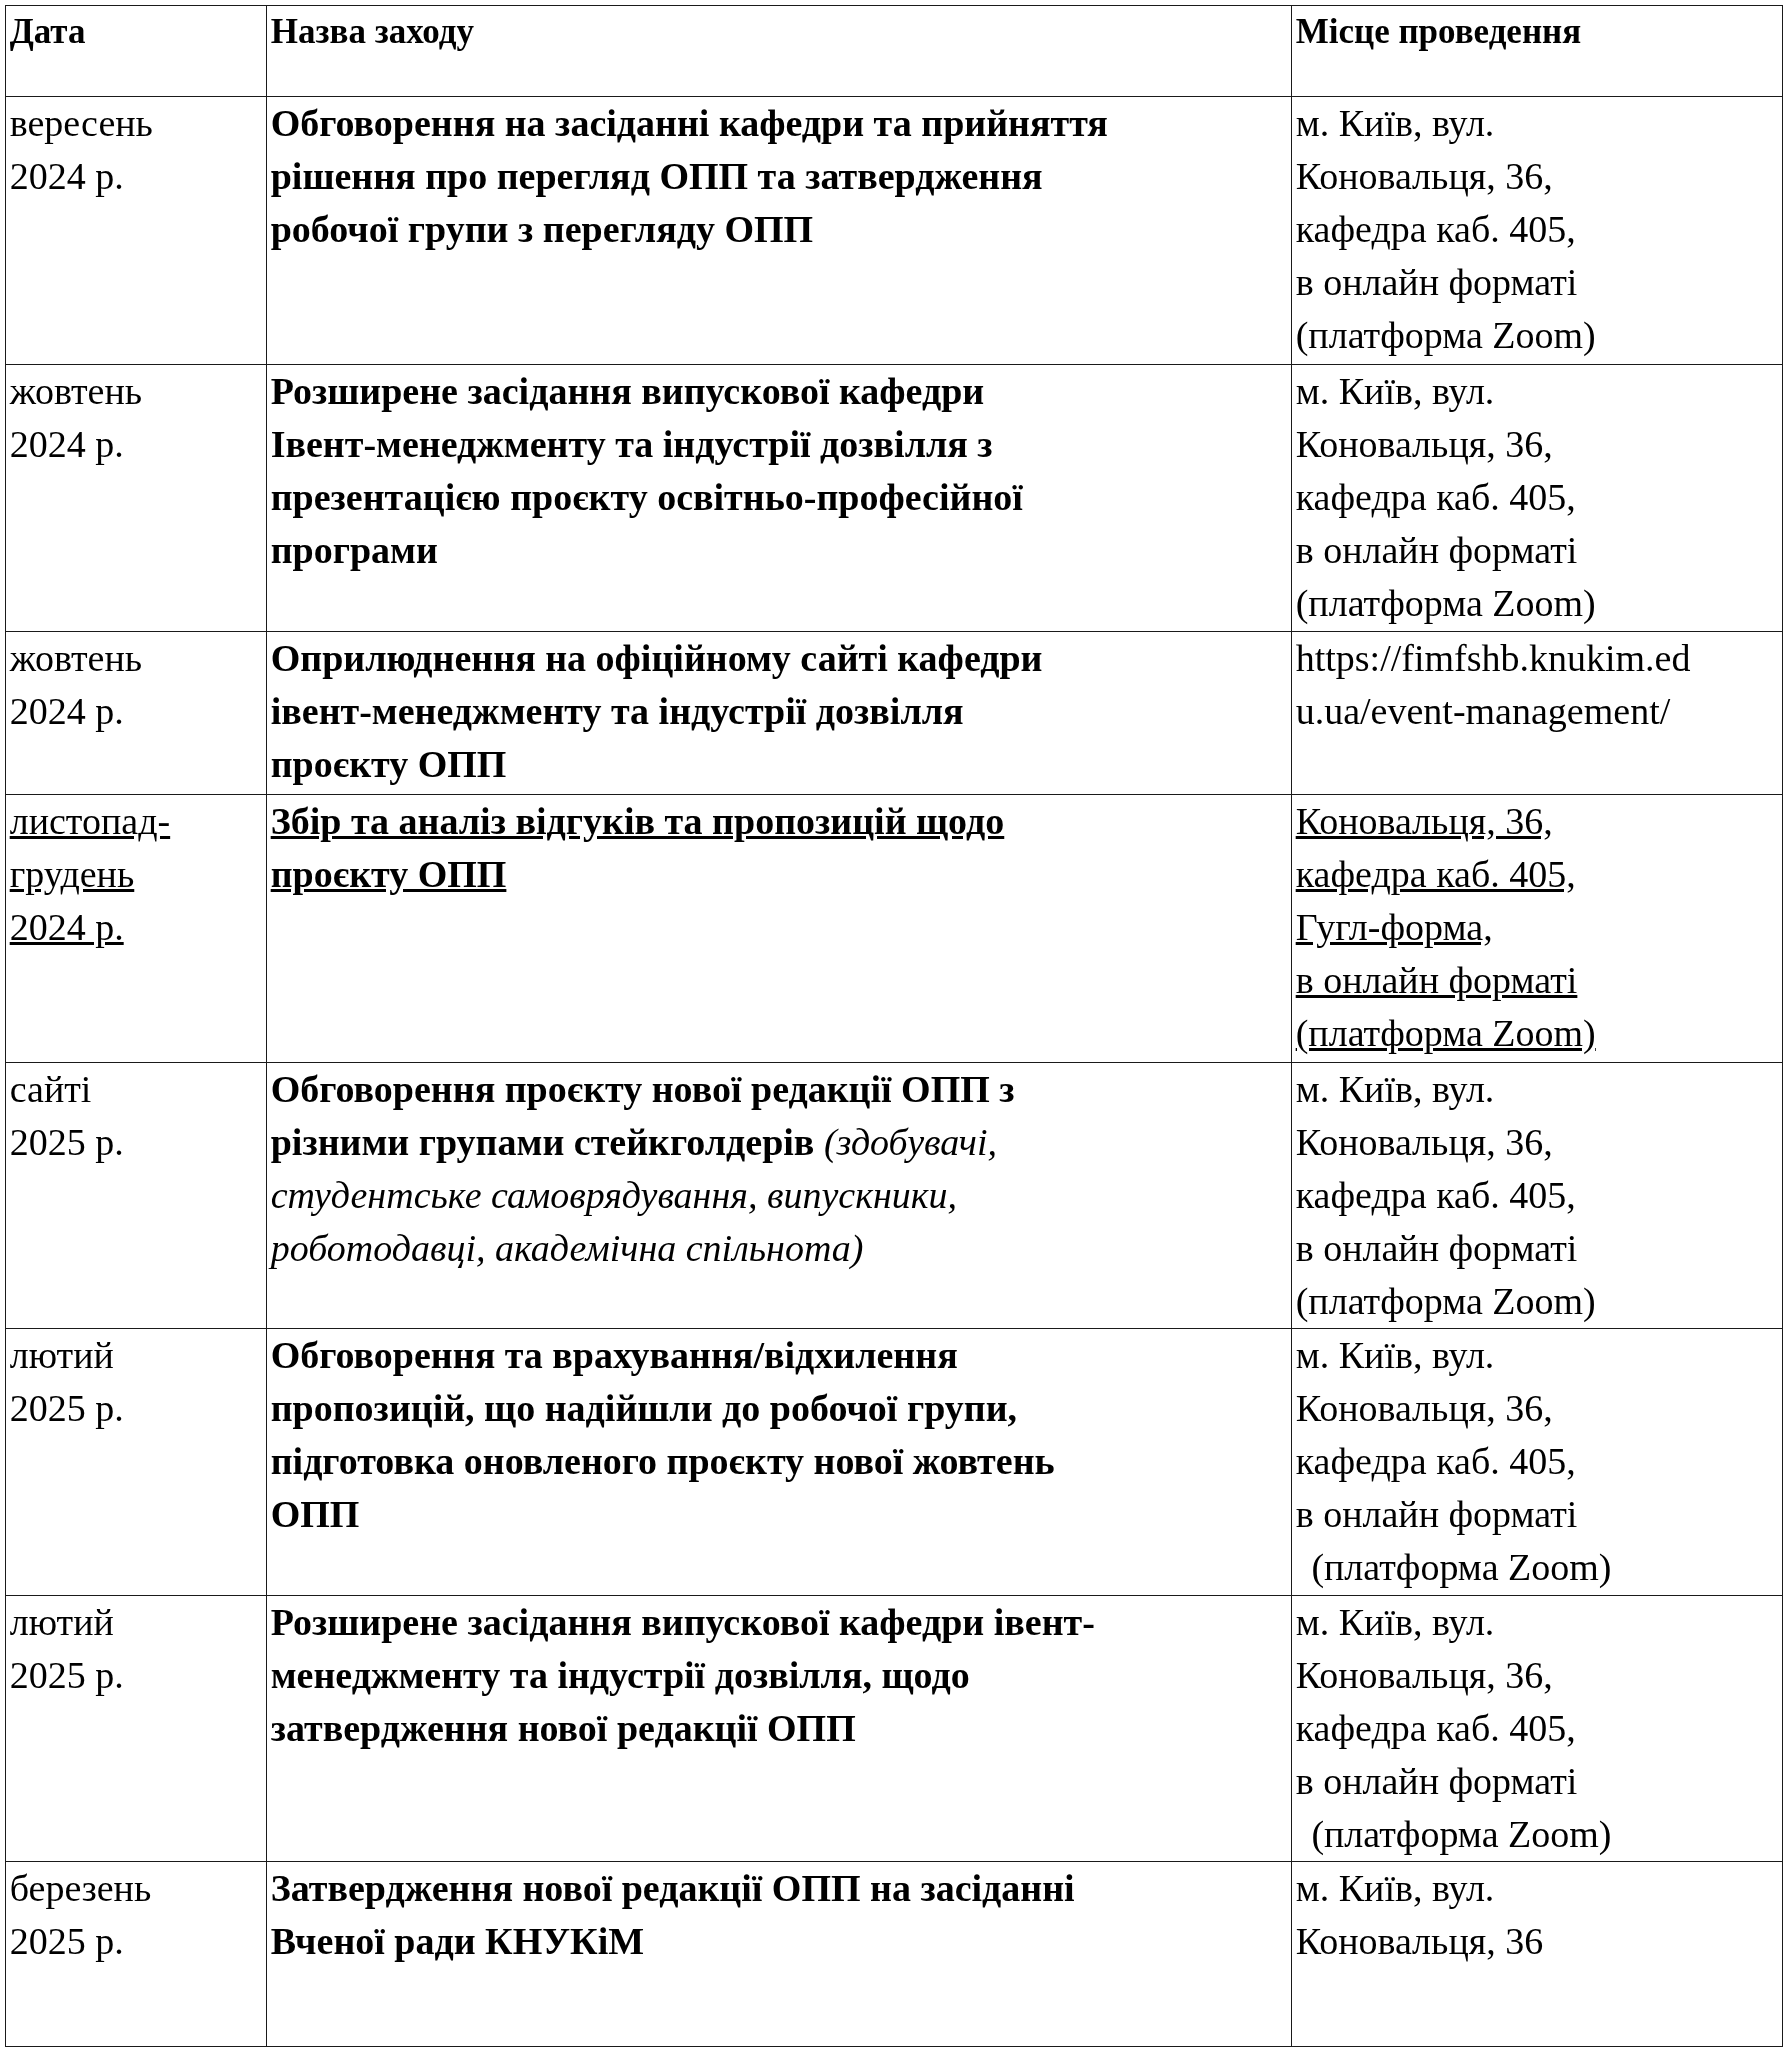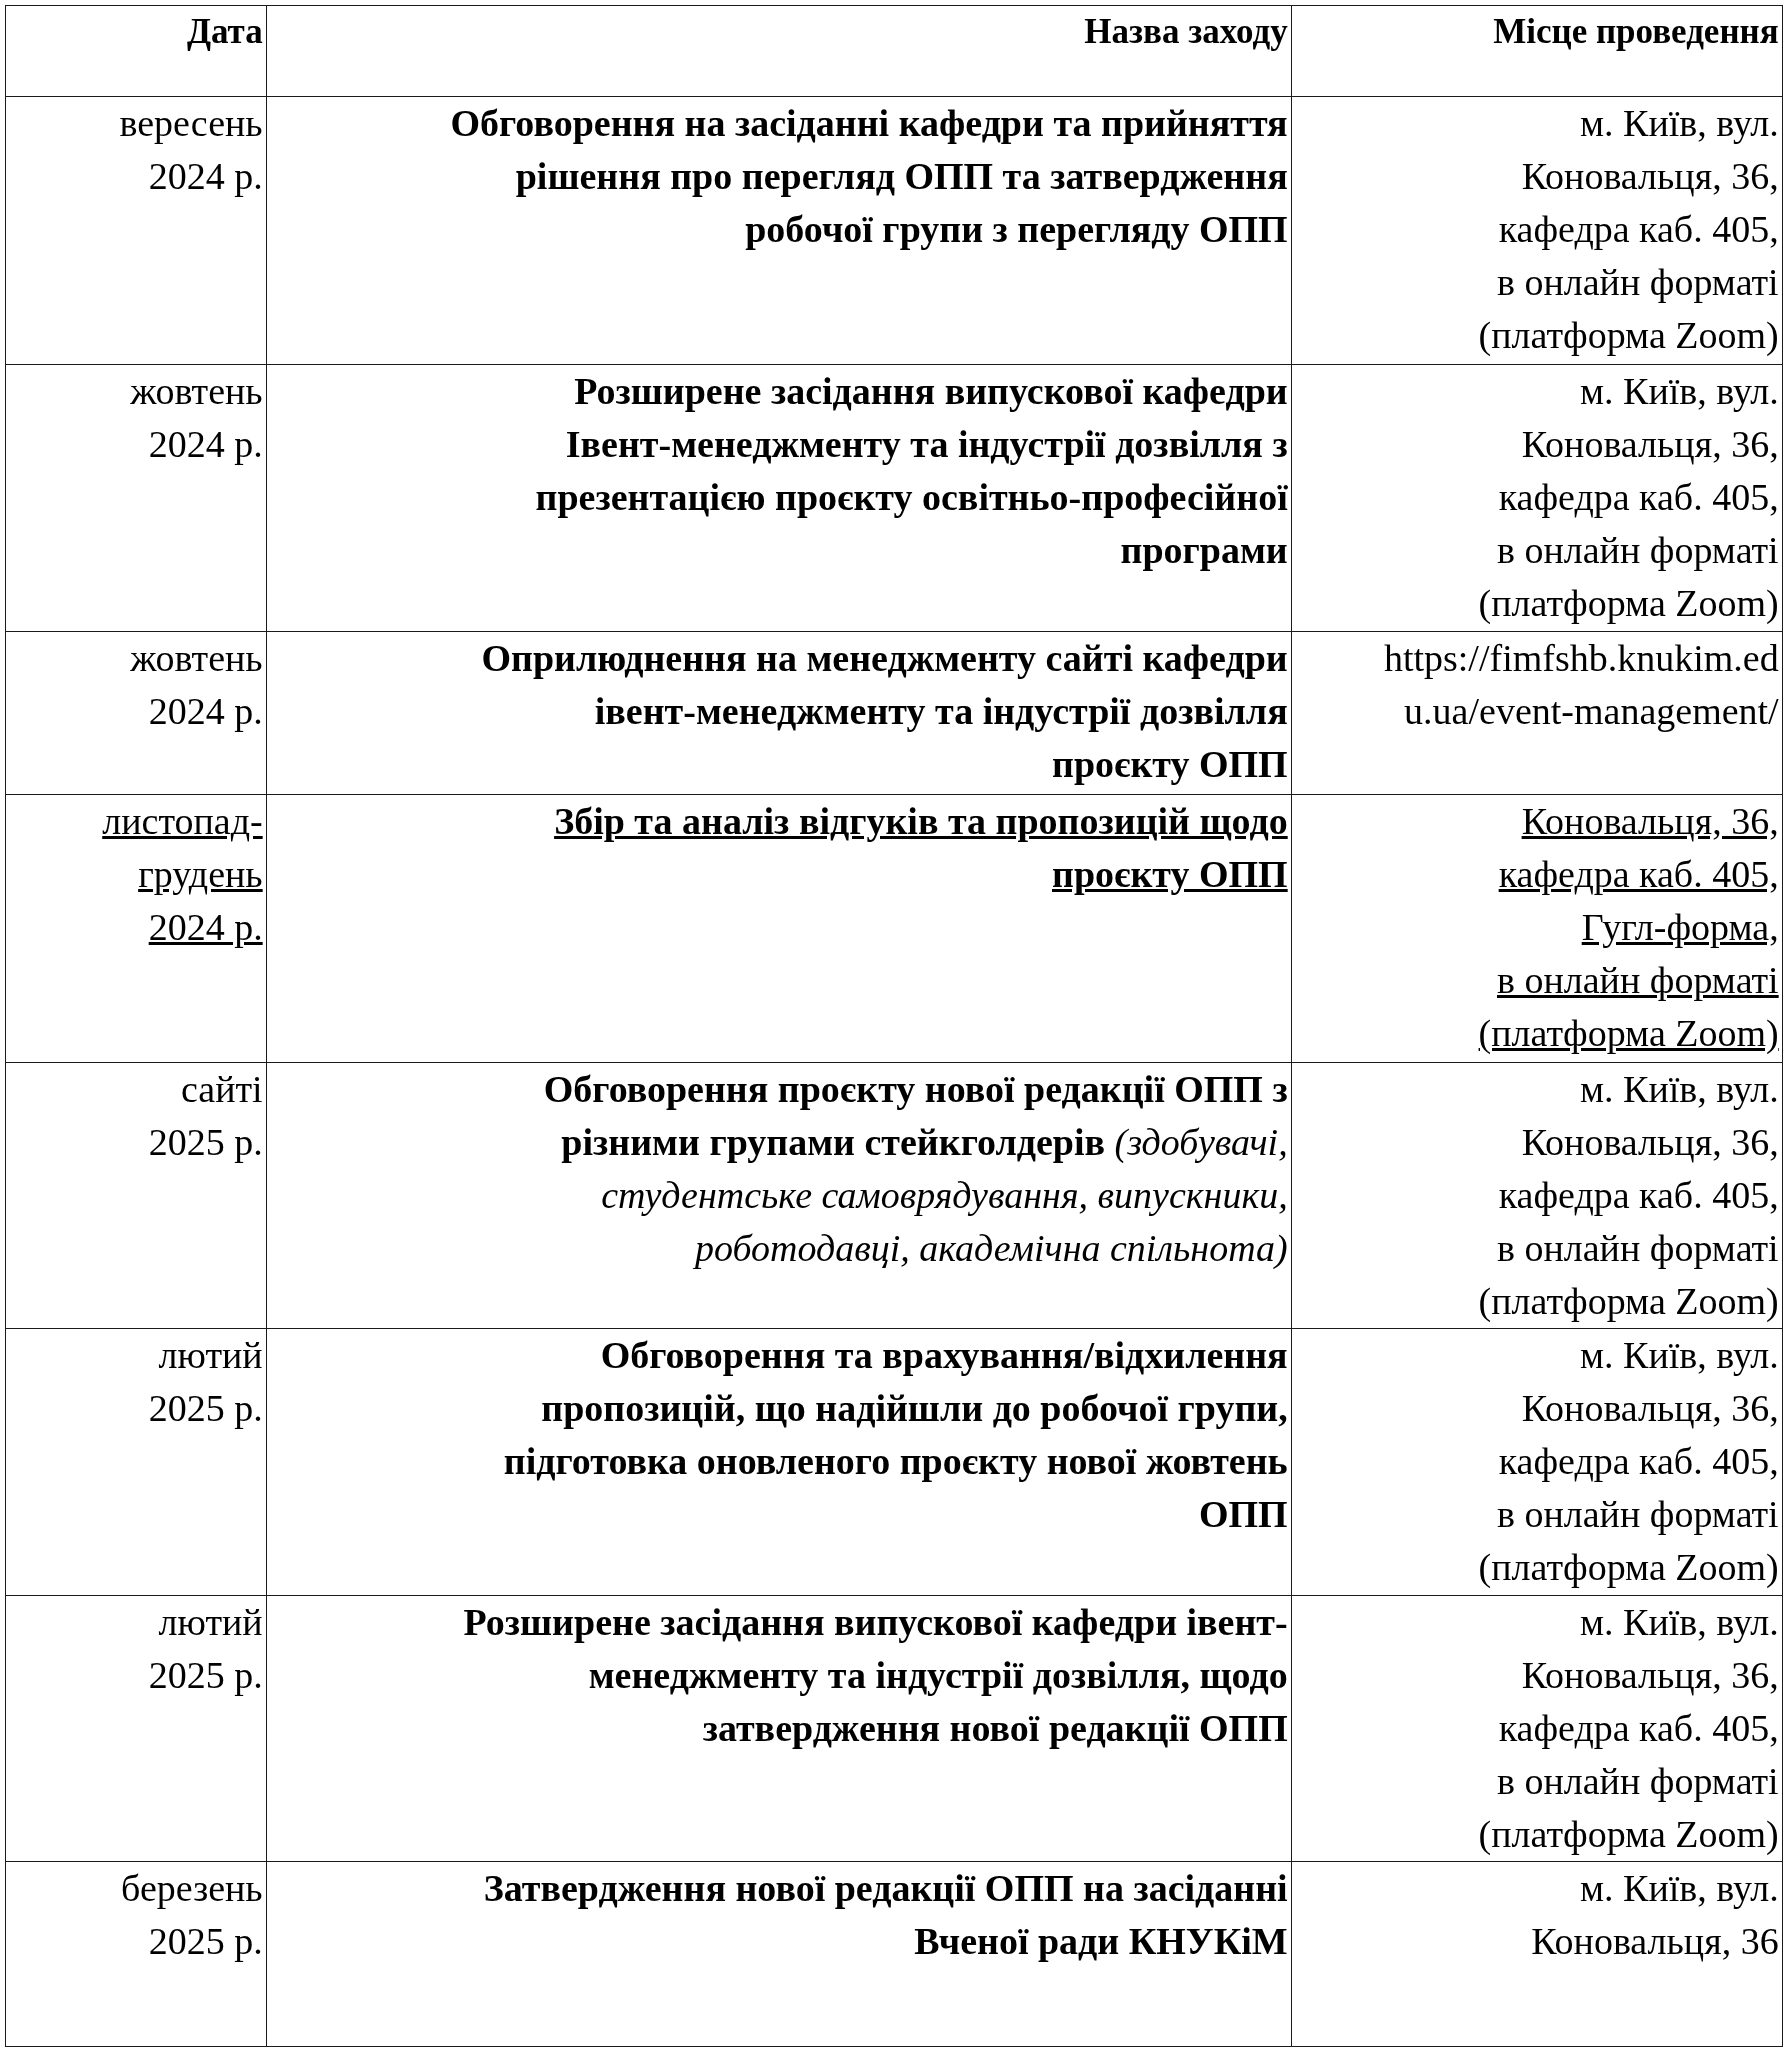--- a/index.html
+++ b/index.html
@@ -1,21 +1,21 @@
 <!DOCTYPE html>
 <html style="font-size:14px"><head>
 <meta charset="utf-8">
 <style>
   html, body { margin: 0; padding: 0; background: #ffffff; }
   body { width: 1785px; height: 2053px; position: relative; overflow: hidden;
          font-family: "Liberation Serif", serif; color: #000000; }
   table.plan { position: absolute; left: 5.2px; top: 5.2px; width: 1777px;
                border-collapse: collapse; table-layout: fixed; }
   table.plan td, table.plan th {
-    border: 1.7px solid #1a1a1a; vertical-align: top; text-align: right;
+    border: 1.7px solid #1a1a1a; vertical-align: top; text-align: left;
     padding: 0 3.5px; font-size: 38px; line-height: 53px; overflow: hidden;
   }
   table.plan th { font-weight: bold; font-size: 35px; line-height: 51px; padding-top: 0; }
   col.c-date { width: 261px; }
   col.c-name { width: 1025px; }
   col.c-place { width: 491px; }
   tr.hdr { height: 91px; }
   td.date { font-weight: normal; margin-top: 32px; }
   td.name { font-weight: bold; }
   td.place { font-weight: normal; }
@@ -80,21 +80,21 @@
       <span class="line">(платформа Zoom)</span>
     </td>
   </tr>
 
   <tr class="r3">
     <td class="date">
       <span class="line">жовтень</span>
       <span class="line">2024 р.</span>
     </td>
     <td class="name">
-      <span class="line">Оприлюднення на менеджменту сайті кафедри</span>
+      <span class="line">Оприлюднення на офіційному сайті кафедри</span>
       <span class="line">івент-менеджменту та індустрії дозвілля</span>
       <span class="line">проєкту ОПП</span>
     </td>
     <td class="place">
       <span class="line">https://fimfshb.knukim.ed</span>
       <span class="line">u.ua/event-management/</span>
     </td>
   </tr>
 
   <tr class="r4">

